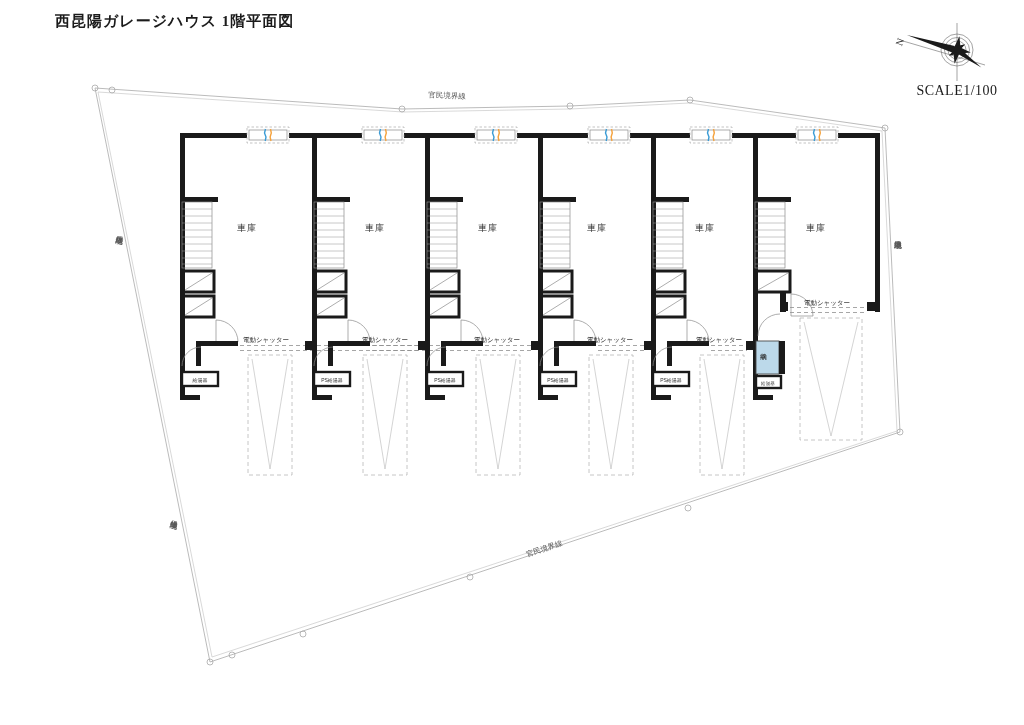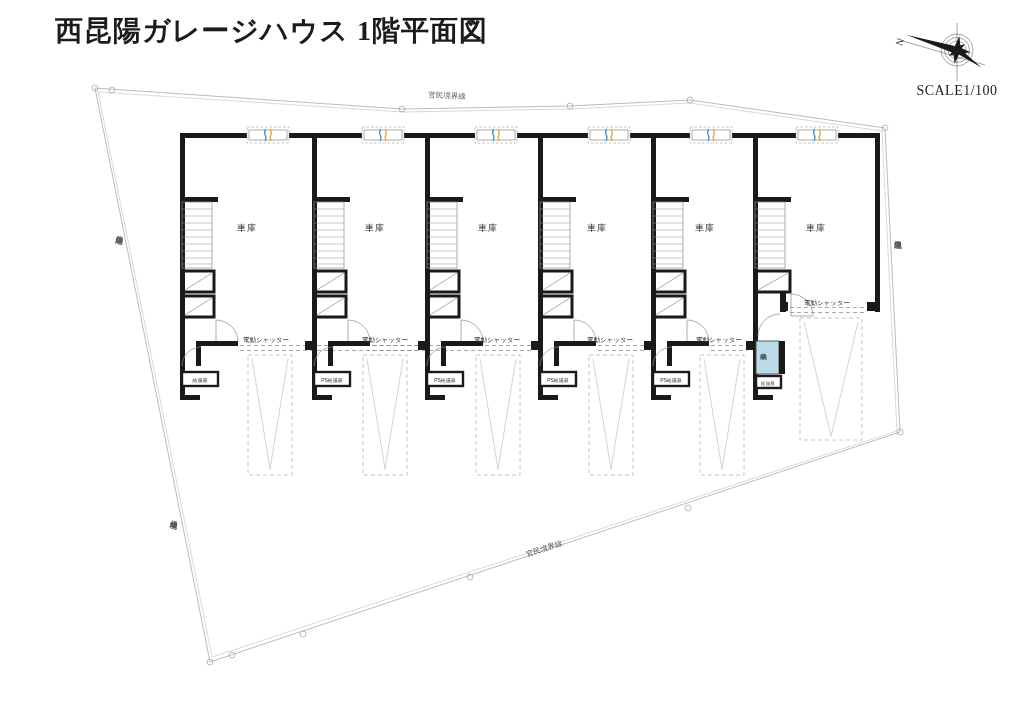--- a/index.html
+++ b/index.html
@@ -1,19 +1,19 @@
 <!DOCTYPE html>
 <html><head>
 <meta charset="utf-8">
 <style>
   html,body{margin:0;padding:0;background:#fff;}
   #page{position:relative;width:1024px;height:725px;background:#fff;overflow:hidden;
         font-family:"Liberation Sans","DejaVu Sans",sans-serif;}
   #plan-title{position:absolute;left:55px;top:12px;font-family:"Liberation Serif","DejaVu Serif",serif;
-        font-size:28px;font-weight:600;color:#1b1b1b;letter-spacing:1px;}
+        font-size:15px;font-weight:600;color:#1b1b1b;letter-spacing:1px;}
   #plan-svg{position:absolute;left:0;top:0;}
   
   .wall{fill:#1a1a1a;stroke:none;}
   .wall2{fill:none;stroke:#1a1a1a;stroke-width:3;}
   .wallbox{fill:#ffffff;stroke:#1a1a1a;stroke-width:2.4;}
   .thin{fill:none;stroke:#8a8a8a;stroke-width:0.7;}
   .hatch{fill:none;stroke:#9a9a9a;stroke-width:0.55;}
   .bdry{fill:none;stroke:#b3b3b3;stroke-width:0.9;}
   .bdry2{fill:none;stroke:#c9c9c9;stroke-width:0.7;}
   .mark{fill:none;stroke:#a8a8a8;stroke-width:0.8;}

